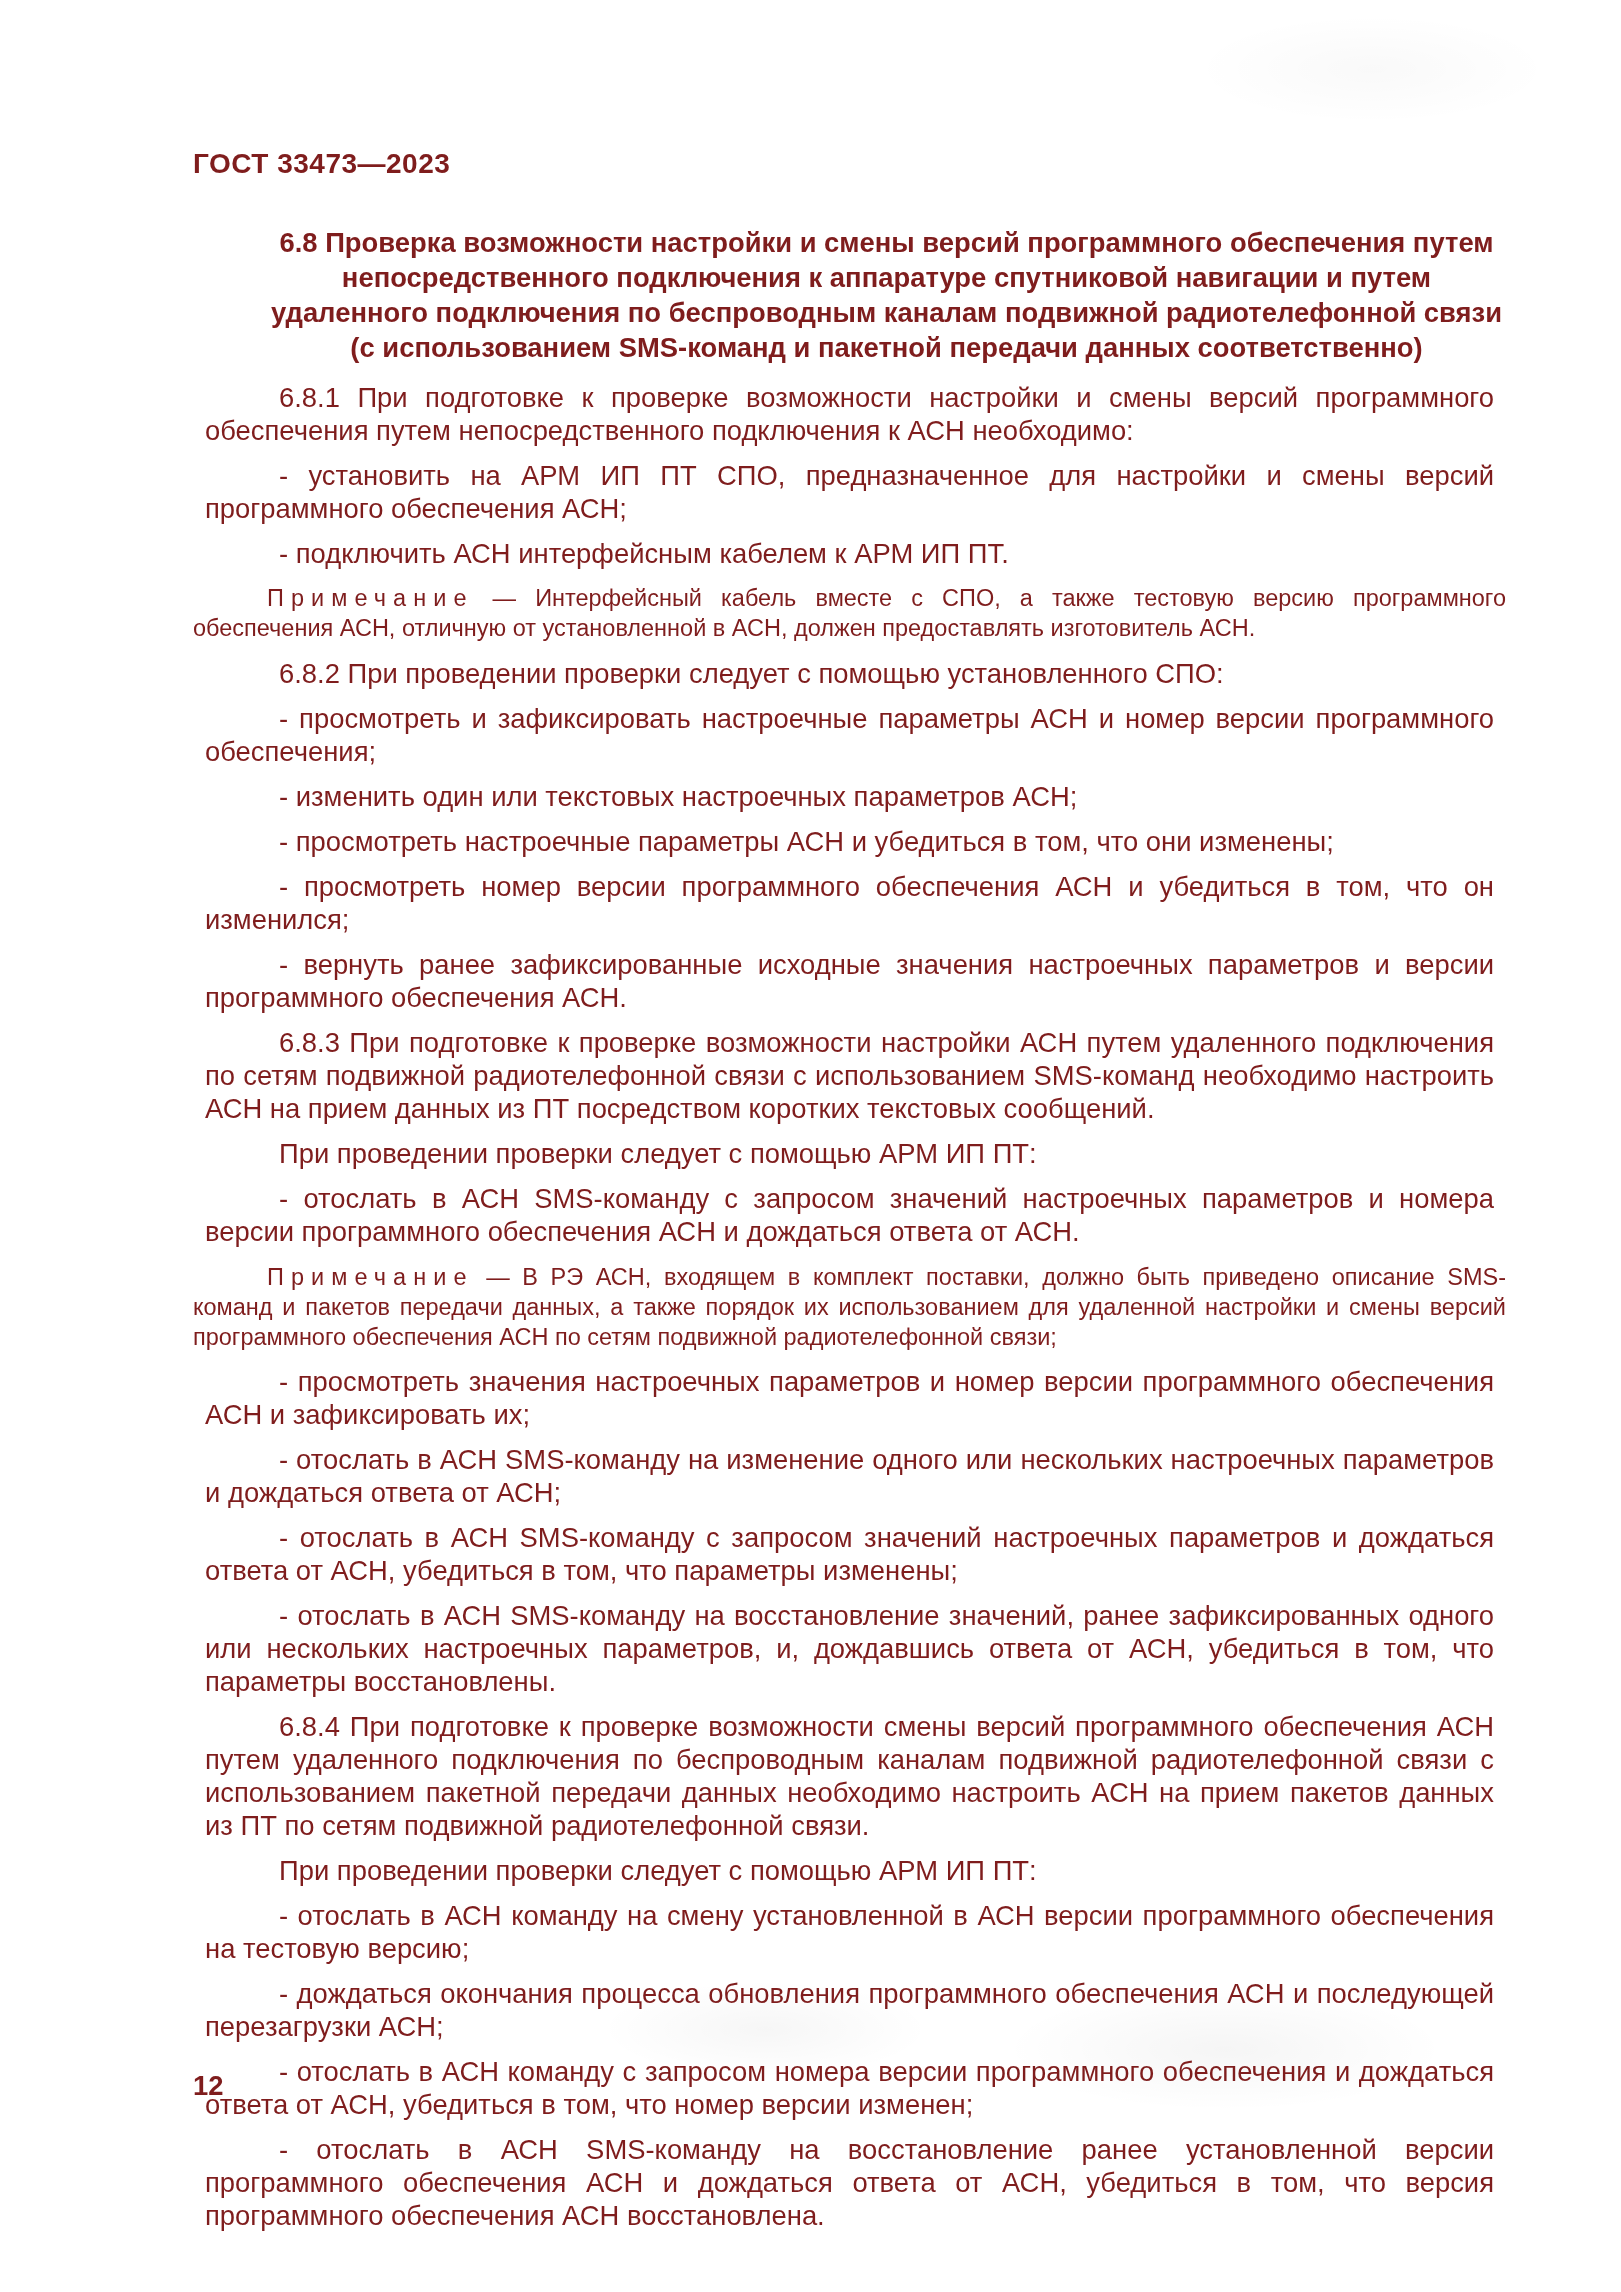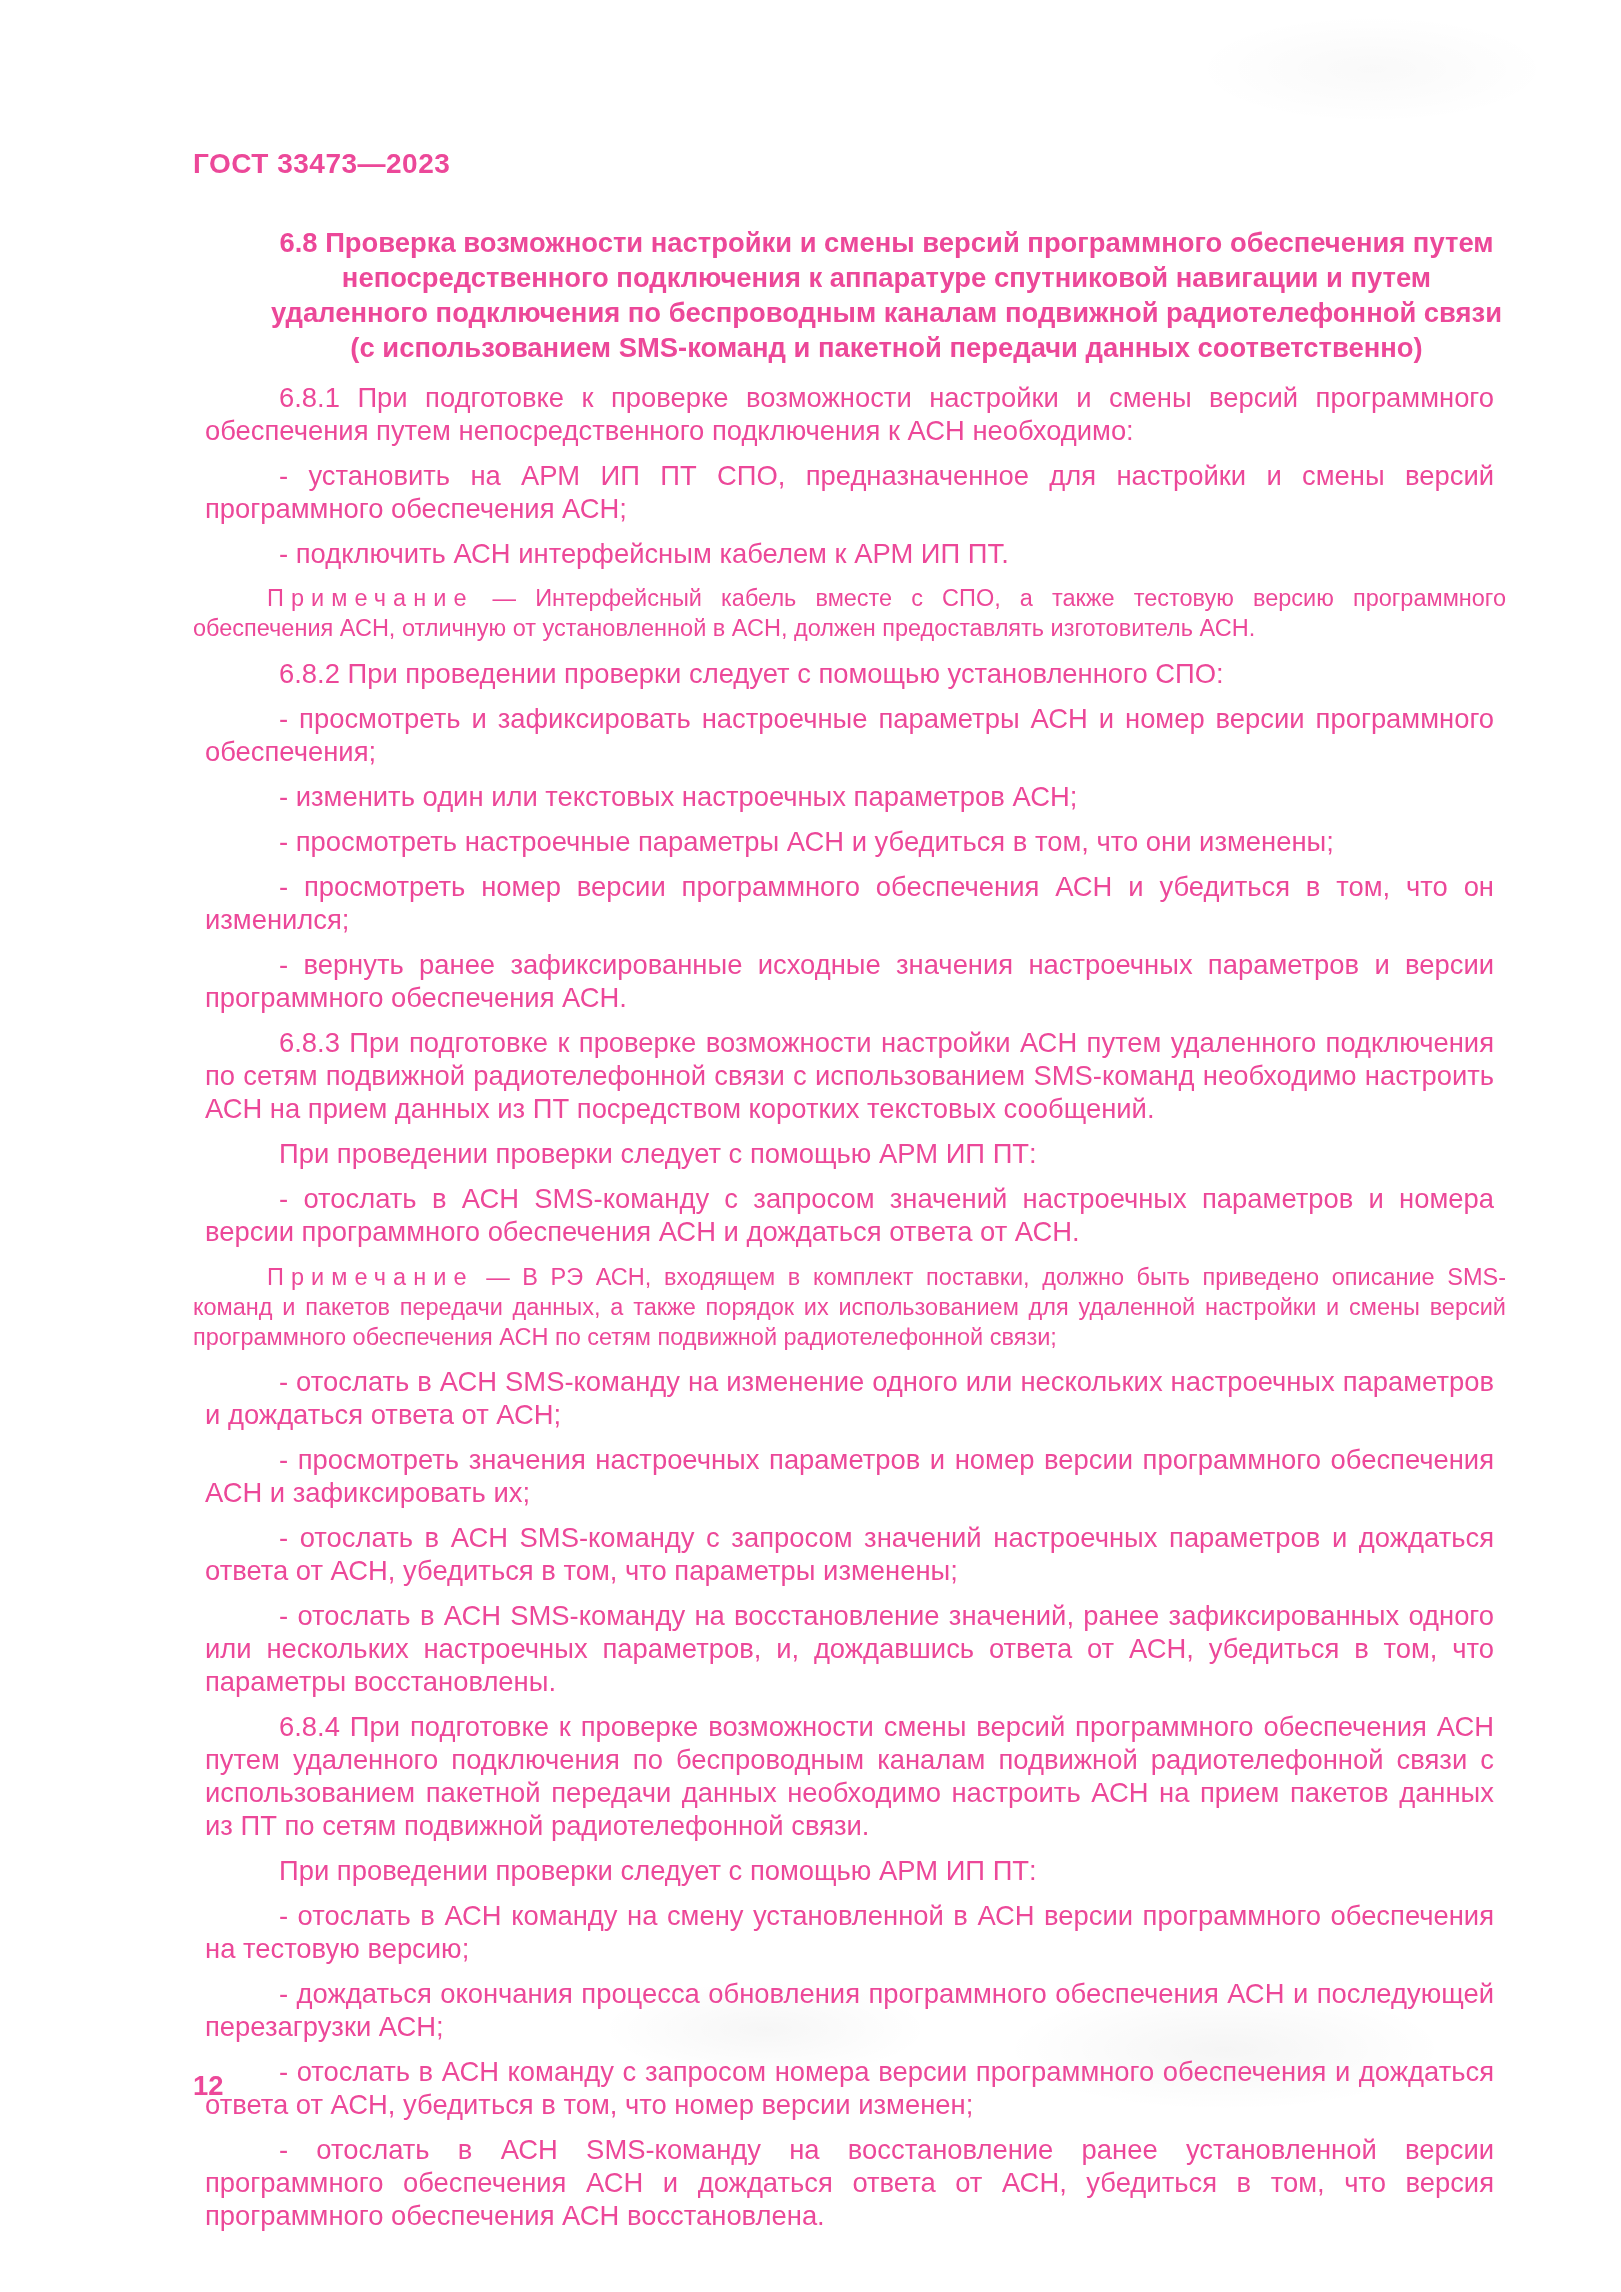--- a/index.html
+++ b/index.html
@@ -7,21 +7,21 @@
     margin: 0;
     padding: 0;
     background: #ffffff;
   }
   .page {
     position: relative;
     width: 1621px;
     height: 2293px;
     background: #ffffff;
     font-family: "Liberation Sans", sans-serif;
-    color: #ec4899;
+    color: #7f1d1d;
     overflow: hidden;
   }
   
   .scan-noise {
     position: absolute;
     inset: 0;
     pointer-events: none;
     background:
       radial-gradient(235px 69px at 765px 2029px, rgba(0,0,0,0.035), transparent 70%),
       radial-gradient(314px 88px at 1225px 2049px, rgba(0,0,0,0.04), transparent 70%),
@@ -96,22 +96,22 @@
     <p class="body-para">- просмотреть настроечные параметры АСН и убедиться в том, что они изменены;</p>
     <p class="body-para">- просмотреть номер версии программного обеспечения АСН и убедиться в том, что он изменился;</p>
     <p class="body-para">- вернуть ранее зафиксированные исходные значения настроечных параметров и версии программного обеспечения АСН.</p>
 
     <p class="body-para">6.8.3 При подготовке к проверке возможности настройки АСН путем удаленного подключения по сетям подвижной радиотелефонной связи с использованием SMS-команд необходимо настроить АСН на прием данных из ПТ посредством коротких текстовых сообщений.</p>
     <p class="body-para">При проведении проверки следует с помощью АРМ ИП ПТ:</p>
     <p class="body-para">- отослать в АСН SMS-команду с запросом значений настроечных параметров и номера версии программного обеспечения АСН и дождаться ответа от АСН.</p>
 
     <p class="note-para"><span class="note-label">Примечание</span><span> — В РЭ АСН, входящем в комплект поставки, должно быть приведено описание SMS-команд и пакетов передачи данных, а также порядок их использованием для удаленной настройки и смены версий программного обеспечения АСН по сетям подвижной радиотелефонной связи;</span></p>
 
+    <p class="body-para">- просмотреть значения настроечных параметров и номер версии программного обеспечения АСН и зафиксировать их;</p>
     <p class="body-para">- отослать в АСН SMS-команду на изменение одного или нескольких настроечных параметров и дождаться ответа от АСН;</p>
-    <p class="body-para">- просмотреть значения настроечных параметров и номер версии программного обеспечения АСН и зафиксировать их;</p>
     <p class="body-para">- отослать в АСН SMS-команду с запросом значений настроечных параметров и дождаться ответа от АСН, убедиться в том, что параметры изменены;</p>
     <p class="body-para">- отослать в АСН SMS-команду на восстановление значений, ранее зафиксированных одного или нескольких настроечных параметров, и, дождавшись ответа от АСН, убедиться в том, что параметры восстановлены.</p>
 
     <p class="body-para">6.8.4 При подготовке к проверке возможности смены версий программного обеспечения АСН путем удаленного подключения по беспроводным каналам подвижной радиотелефонной связи с использованием пакетной передачи данных необходимо настроить АСН на прием пакетов данных из ПТ по сетям подвижной радиотелефонной связи.</p>
     <p class="body-para">При проведении проверки следует с помощью АРМ ИП ПТ:</p>
     <p class="body-para">- отослать в АСН команду на смену установленной в АСН версии программного обеспечения на тестовую версию;</p>
     <p class="body-para">- дождаться окончания процесса обновления программного обеспечения АСН и последующей перезагрузки АСН;</p>
     <p class="body-para">- отослать в АСН команду с запросом номера версии программного обеспечения и дождаться ответа от АСН, убедиться в том, что номер версии изменен;</p>
     <p class="body-para">- отослать в АСН SMS-команду на восстановление ранее установленной версии программного обеспечения АСН и дождаться ответа от АСН, убедиться в том, что версия программного обеспечения АСН восстановлена.</p>
 

